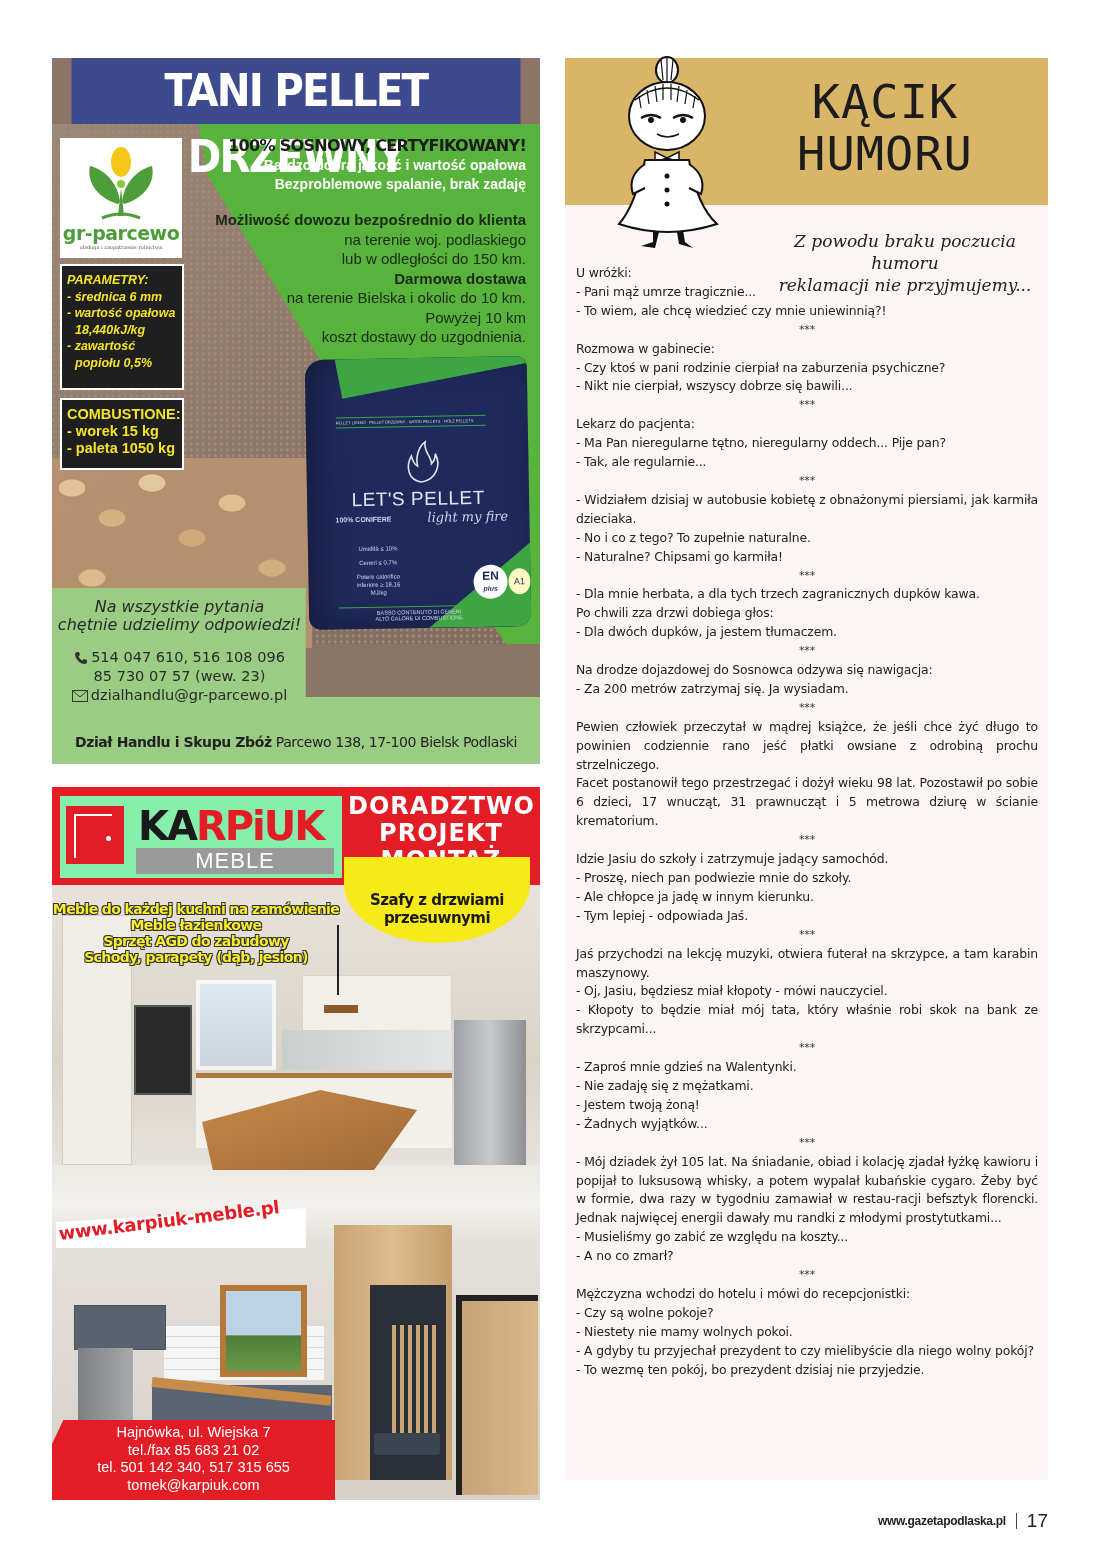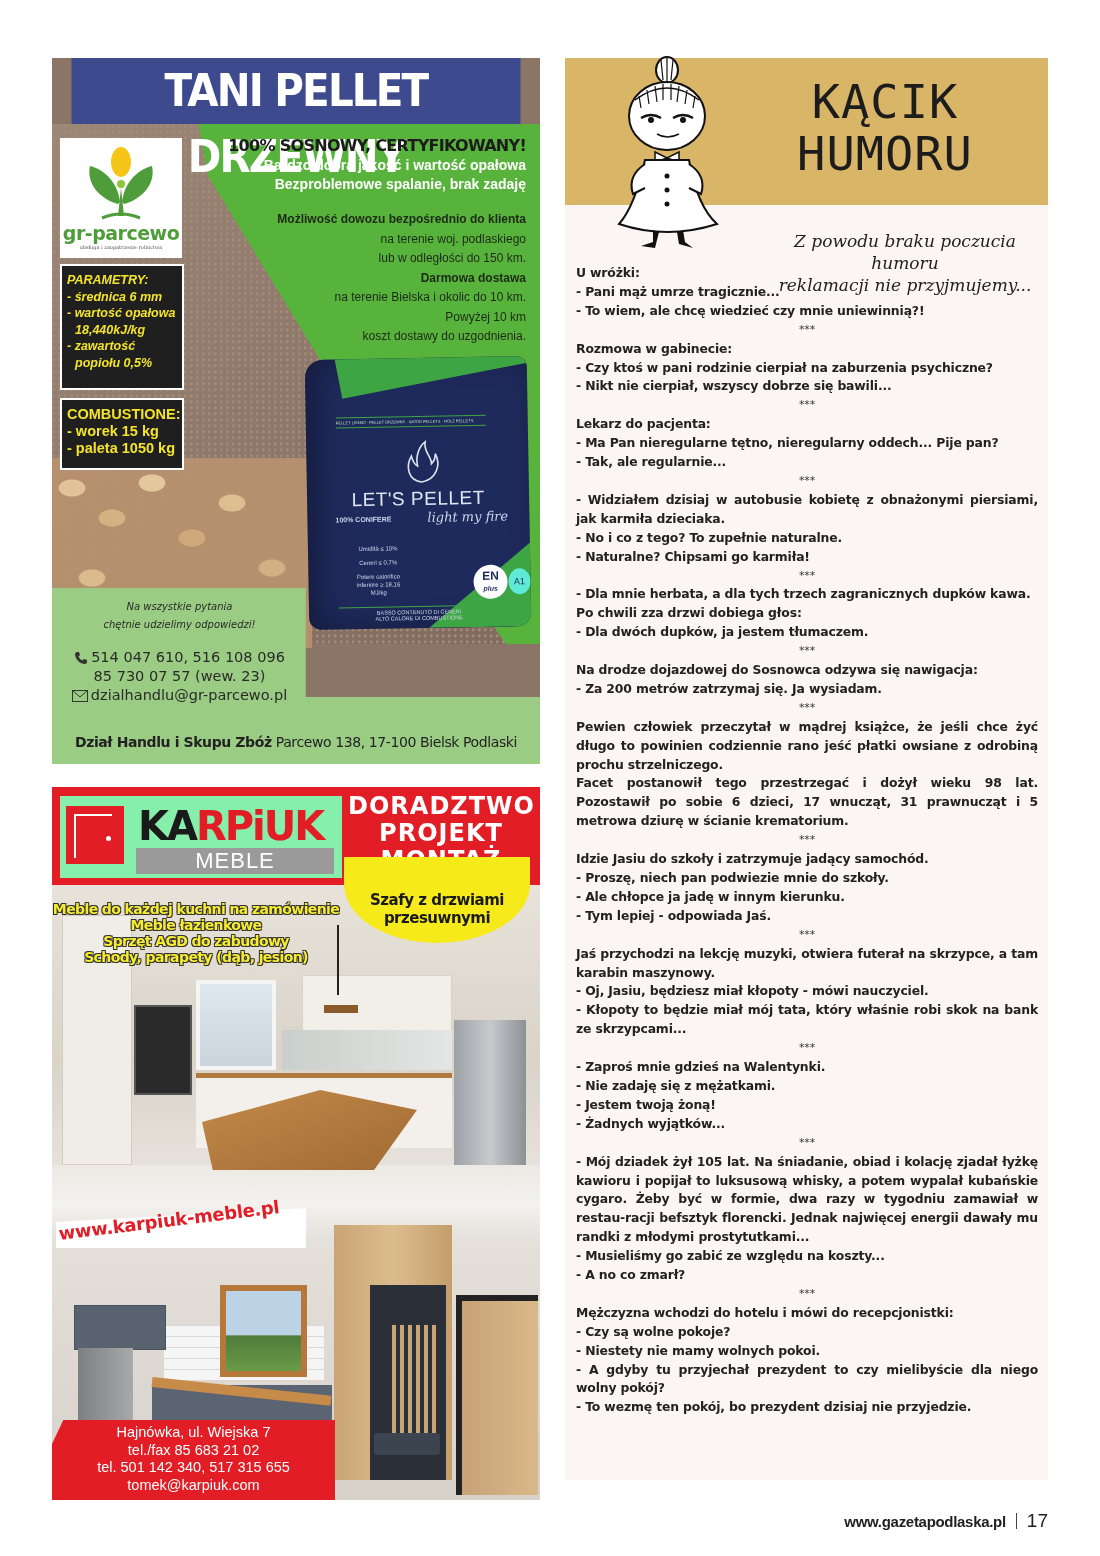--- a/index.html
+++ b/index.html
@@ -34,21 +34,21 @@
   .pellet-logo-name { position: absolute; left: 0; top: 84px; width: 122px; text-align: center;
     color: #4f9d3a; font-size: 19px; font-weight: bold; font-family: "DejaVu Sans", sans-serif; letter-spacing: -0.5px; }
   .pellet-logo-sub { position: absolute; left: 0; top: 106px; width: 122px; text-align: center;
     color: #555; font-size: 5px; font-family: "DejaVu Serif", serif; }
 
   .pellet-headline { position: absolute; right: 14px; top: 78px; color: #1c1c1c; font-family: "DejaVu Sans", sans-serif;
     font-weight: bold; font-size: 16px; letter-spacing: -0.7px; text-align: right; }
   .pellet-quality { position: absolute; right: 14px; top: 98px; color: #ffffff; font-weight: bold; font-size: 14px;
     text-align: right; line-height: 19px; }
   .pellet-delivery { position: absolute; right: 14px; top: 152px; color: #1d2a16; font-family: "Liberation Sans Narrow", "Liberation Sans", sans-serif;
-    font-size: 12px; text-align: right; line-height: 19.5px; }
+    font-size: 15px; text-align: right; line-height: 19.5px; }
   .pellet-delivery .bold { font-weight: bold; }
 
   .pellet-params { position: absolute; left: 8px; top: 206px; width: 124px; height: 126px; background: #1f1f1f;
     border: 2px solid #ffffff; color: #f3e32b; font-style: italic; font-weight: bold; font-size: 12.5px; line-height: 16.5px;
     padding: 6px 5px; }
   .pellet-pack { position: absolute; left: 8px; top: 340px; width: 124px; height: 72px; background: #1f1f1f;
     border: 2px solid #ffffff; color: #f3e32b; font-weight: bold; font-size: 14.5px; line-height: 17px; padding: 6px 5px; }
 
   .pellet-bag { position: absolute; left: 255px; top: 300px; width: 222px; height: 270px; background: #1f2a5c;
     border-radius: 18px 10px 14px 12px; transform: rotate(-1deg); overflow: hidden;
@@ -57,28 +57,28 @@
   .bag-strip { position: absolute; left: 30px; top: 58px; width: 150px; font-size: 4px; color: #bfe6c3; border-top: 1px solid #3ea544; border-bottom: 1px solid #3ea544; padding: 2px 0; }
   .bag-flame { position: absolute; left: 95px; top: 82px; width: 40px; height: 44px; }
   .bag-brand { position: absolute; left: 0; top: 130px; width: 222px; text-align: center; color: #dfe6f2; font-size: 19px; letter-spacing: 0.5px; }
   .bag-sub { position: absolute; left: 28px; top: 157px; color: #cdd6ea; font-size: 7px; font-weight: bold; }
   .bag-tag { position: absolute; left: 120px; top: 152px; color: #cdd6ea; font-size: 13px; font-style: italic; font-family: "DejaVu Serif", serif; }
   .bag-green-tri { position: absolute; left: 120px; top: 180px; width: 0; height: 0; border-left: 110px solid transparent; border-bottom: 90px solid #3ea544; }
   .bag-stats { position: absolute; left: 40px; top: 186px; color: #cdd6ea; font-size: 6px; text-align: center; line-height: 8px; }
   .bag-en { position: absolute; left: 165px; top: 208px; width: 34px; height: 34px; border-radius: 50%; background: #ffffff;
     color: #1f2a5c; font-size: 12px; font-weight: bold; text-align: center; line-height: 22px; }
   .bag-en small { display:block; font-size: 7px; line-height: 4px; font-style: italic; }
-  .bag-a1 { position: absolute; left: 200px; top: 212px; width: 22px; height: 26px; border-radius: 50%; background: #5eead4;
+  .bag-a1 { position: absolute; left: 200px; top: 212px; width: 22px; height: 26px; border-radius: 50%; background: #fef9c3;
     color: #1f2a5c; font-size: 9px; text-align: center; line-height: 26px; }
   .bag-footer { position: absolute; left: 30px; top: 248px; width: 160px; color: #cdd6ea; font-size: 5.5px; text-align: center; border-top: 1px solid #3ea544; padding-top: 2px; }
 
   .pellet-contact { position: absolute; left: 0; top: 530px; width: 488px; height: 176px; background: #9bcc83;
     clip-path: polygon(0 0, 52% 0, 52% 62%, 100% 62%, 100% 100%, 0 100%); }
   .pellet-contact-info { position: absolute; left: 0; top: 540px; width: 255px; text-align: center; color: #2a2a2a; }
-  .pellet-question { font-style: italic; font-size: 10px; line-height: 18px; font-family: "DejaVu Sans", sans-serif; }
+  .pellet-question { font-style: italic; font-size: 16px; line-height: 18px; font-family: "DejaVu Sans", sans-serif; }
   .pellet-phones { margin-top: 14px; font-size: 14.5px; line-height: 19px; font-family: "DejaVu Sans", sans-serif; }
   .pellet-phones .row { display: flex; justify-content: center; align-items: center; gap: 3px; }
   .pellet-footer-line { position: absolute; left: 0; top: 676px; width: 488px; text-align: center; font-size: 14px; color: #222; font-family: "DejaVu Sans", sans-serif; letter-spacing: -0.4px; }
   .pellet-footer-line b { font-weight: bold; }
 
   
   .karpiuk-ad { position: absolute; left: 52px; top: 787px; width: 488px; height: 713px; overflow: hidden; background: #e3ded6; }
   .karpiuk-header { position: absolute; left: 0; top: 0; width: 488px; height: 98px; background: #e21d25; }
   .karpiuk-logo-box { position: absolute; left: 8px; top: 9px; width: 282px; height: 82px; background: #86efac; }
   .karpiuk-door { position: absolute; left: 6px; top: 10px; width: 58px; height: 58px; background: #e21d25; }
@@ -127,26 +127,26 @@
   .karpiuk-address-red { position: absolute; left: 0; top: 633px; width: 283px; height: 80px; background: #e21d25; clip-path: polygon(4% 0, 100% 0, 100% 100%, 0 100%, 0 30%); }
   .karpiuk-address-text { position: absolute; left: 0; top: 637px; width: 283px; text-align: center; color: #ffffff; font-size: 14.5px; line-height: 17.5px; }
 
   
   .humor { position: absolute; left: 565px; top: 58px; width: 483px; height: 1422px; background: #fbf6f4; }
   .humor-banner { position: absolute; left: 0; top: 0; width: 483px; height: 147px; background: #d8b567; }
   .humor-title { position: absolute; left: 175px; top: 18px; width: 290px; text-align: center; font-family: "DejaVu Sans Mono", monospace; font-size: 47px; line-height: 52px; color: #1c1c1c; letter-spacing: 1px; }
   .humor-girl { position: absolute; left: 40px; top: -2px; width: 140px; height: 195px; }
   .humor-tagline { position: absolute; left: 210px; top: 172px; width: 260px; text-align: center; font-family: "DejaVu Serif", serif; font-style: italic; font-size: 17px; line-height: 22px; color: #222; }
   .humor-body { position: absolute; left: 11px; top: 206px; width: 462px; font-family: "DejaVu Sans", sans-serif; font-size: 12.4px; line-height: 18.9px; color: #222; letter-spacing: -0.15px; }
-  .humor-body p { text-align: justify; font-weight: bold; }
+  .humor-body p { text-align: justify; }
   .humor-body .sep { text-align: center; font-size: 11px; color: #333; }
 
   
   .page-footer { position: absolute; right: 52px; top: 1510px; font-size: 14px; color: #222; display: flex; align-items: center; gap: 6px; }
-  .page-footer .site { font-weight: bold; font-family: "Liberation Sans", sans-serif; font-size: 15px; letter-spacing: -0.3px; }
+  .page-footer .site { font-weight: bold; font-family: "Liberation Sans", sans-serif; font-size: 12px; letter-spacing: -0.3px; }
   .page-footer .divider { width: 1px; height: 16px; background: #444; margin: 0 4px; }
   .page-footer .num { font-size: 19px; }
 </style>
 </head>
 <body>
 
 <div class="pellet-ad">
   <div class="pellet-bg-gravel"></div>
   <div class="pellet-green"></div>
   <div class="pellet-pellets"></div>

